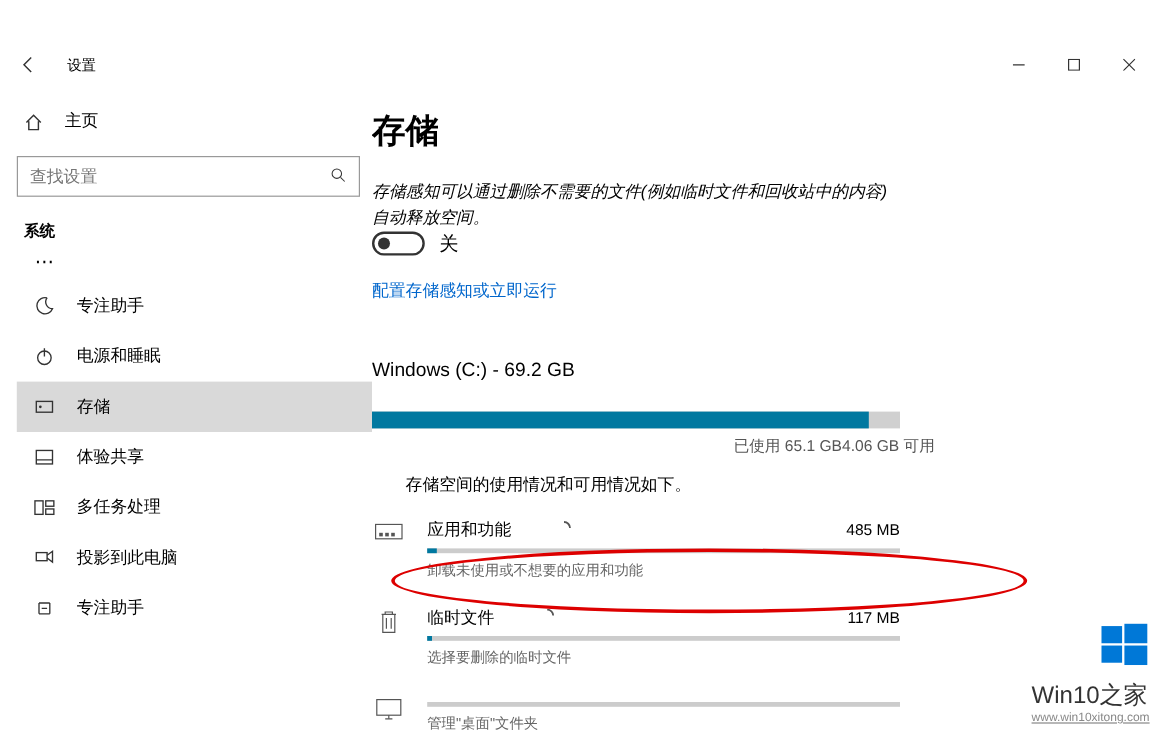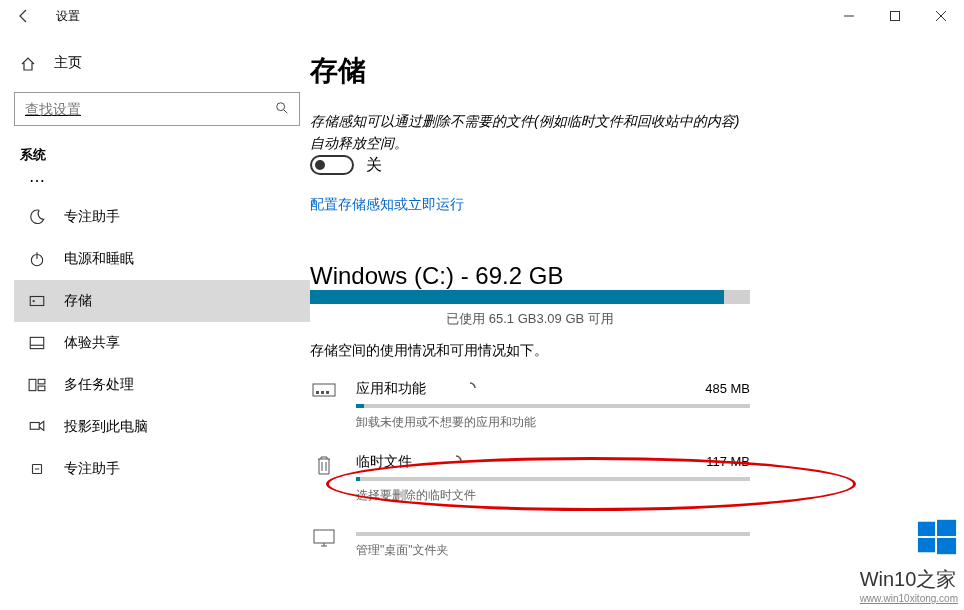--- a/index.html
+++ b/index.html
@@ -1,51 +1,51 @@
 <!DOCTYPE html>
 <html><head>
 <meta charset="utf-8">
 <style>
 * { margin: 0; padding: 0; box-sizing: border-box; font-family: "Microsoft YaHei", "Segoe UI", sans-serif; }
 body { width: 964px; height: 610px; background: #fff; overflow: hidden; position: relative; }
 
-.titlebar { height: 32px; display: flex; align-items: center; }
+.titlebar { height: 32px; display: flex; align-items: center; margin-top: 38px; }
 .back-btn { width: 48px; height: 32px; display: flex; align-items: center; justify-content: center; font-size: 14px; }
 .title { font-size: 12px; margin-left: 8px; }
 .win-controls { margin-left: auto; display: flex; }
 .win-btn { width: 46px; height: 32px; display: flex; align-items: center; justify-content: center; font-size: 11px; }
 
 .content { display: flex; height: calc(100% - 32px); }
 .sidebar { width: 310px; padding: 14px 0 0 14px; }
 .home-row { display: flex; align-items: flex-end; gap: 18px; padding: 8px 6px; font-size: 14px; }
 .home-row svg { width: 16px; height: 16px; }
-.search-box { margin: 12px 10px 18px 0; border: 1px solid #999; height: 34px; display: flex; align-items: center; padding: 0 10px; text-decoration: underline; }
+.search-box { margin: 12px 10px 18px 0; border: 1px solid #999; height: 34px; display: flex; align-items: center; padding: 0 10px; }
 .search-box input { border: none; outline: none; flex: 1; font-size: 14px; background: transparent; }
 .search-box .sicon { font-size: 14px; color: #333; }
 .group-title { font-size: 13px; font-weight: 600; padding: 2px 6px 8px; }
 .nav { margin-top: 4px; max-height: 430px; overflow: hidden; }
 .nav-item { display: flex; align-items: center; gap: 18px; padding: 12px 6px; font-size: 14px; cursor: pointer; border-left: 4px solid transparent; margin-left: -14px; padding-left: 24px; }
 .nav-item.cut { height: 20px; overflow: hidden; padding-top: 0; }
 .nav-item.active { background: #d9d9d9; border-left: 4px solid #0078d7; }
 .nav-item svg, .nav-item .glyph { width: 18px; height: 18px; flex-shrink: 0; display: flex; align-items: center; justify-content: center; font-size: 16px; }
 
 .main { flex: 1; padding: 20px 24px 0 0; overflow: hidden; }
 .page-title { font-size: 28px; font-weight: 600; margin-bottom: 20px; }
 .desc { font-size: 14px; line-height: 1.6; margin-bottom: 0; max-width: 440px; font-style: italic; }
 .toggle-row { display: flex; align-items: center; gap: 12px; margin-bottom: 20px; }
 .toggle { width: 44px; height: 20px; border: 2px solid #333; border-radius: 10px; position: relative; }
 .toggle::after { content: ""; position: absolute; width: 10px; height: 10px; background: #333; border-radius: 50%; top: 3px; left: 3px; }
 .link { color: #0066cc; font-size: 14px; cursor: pointer; }
 
 .drive-section { margin-top: 48px; }
-.drive-title { font-size: 24px; margin-bottom: 0; }
+.drive-title { font-size: 16px; margin-bottom: 25px; }
 .bar { width: 440px; height: 14px; background: #d0d0d0; margin-bottom: 6px; position: relative; }
 .bar-fill { height: 100%; background: #0078a0; }
-.bar-labels { width: 440px; display: flex; justify-content: center; font-size: 13px; color: #555; margin-bottom: 14px; }
-.usage-text { font-size: 14px; margin-bottom: 20px; }
+.bar-labels { width: 440px; display: flex; justify-content: flex-end; font-size: 13px; color: #555; margin-bottom: 14px; margin-left: 29px; }
+.usage-text { font-size: 14px; margin-bottom: 20px; margin-left: 28px; }
 
 .cat { display: flex; gap: 18px; margin-bottom: 22px; position: relative; width: 440px; }
 .cat-icon { width: 28px; height: 24px; display: flex; align-items: center; justify-content: center; flex-shrink: 0; }
 .cat-body { flex: 1; }
 .cat-head { display: flex; align-items: center; gap: 24px; }
 .cat-name { font-size: 14px; }
 .spinner { margin-left: 14px; }
 .cat-size { margin-left: auto; font-size: 13px; }
 .cat-bar { height: 4px; background: #ccc; margin: 6px 0; }
 .cat-bar-fill { height: 100%; background: #0078a0; }
@@ -186,21 +186,21 @@
     </div>
     <div class="link">配置存储感知或立即运行</div>
 
     <div class="drive-section">
       <div class="drive-title">Windows (C:) - 69.2 GB</div>
       <div class="bar">
         <div class="bar-fill" style="width:94%"></div>
       </div>
       <div class="bar-labels">
         <span>已使用 65.1 GB</span>
-        <span>3.09 GB 可用</span>
+        <span>4.06 GB 可用</span>
       </div>
       <div class="usage-text">存储空间的使用情况和可用情况如下。</div>
 
       <div class="cat">
         <div class="cat-icon">
             <svg width="24" height="18" viewBox="0 0 24 18">
               <rect x="1" y="1" width="22" height="12" stroke="#555" fill="none"></rect>
               <rect x="4" y="8" width="3" height="3" fill="#555"></rect>
               <rect x="9" y="8" width="3" height="3" fill="#555"></rect>
               <rect x="14" y="8" width="3" height="3" fill="#555"></rect>

